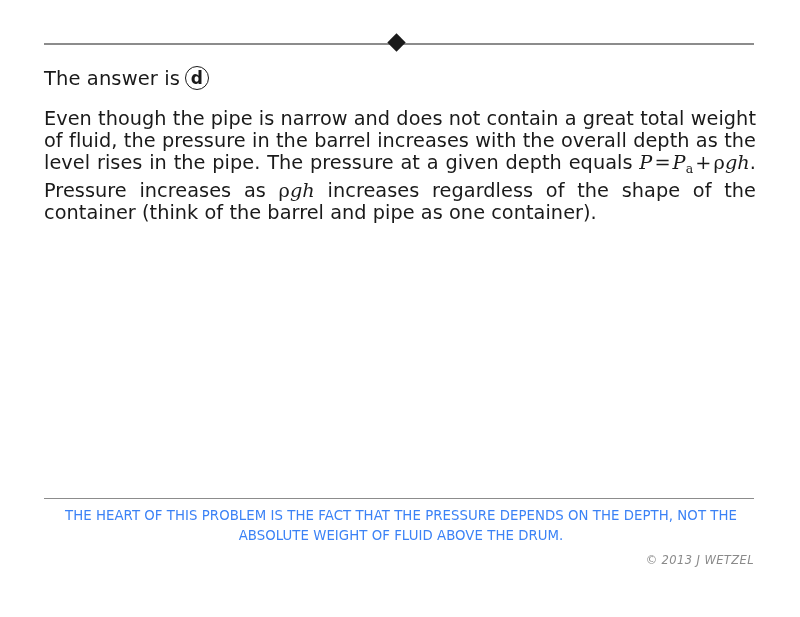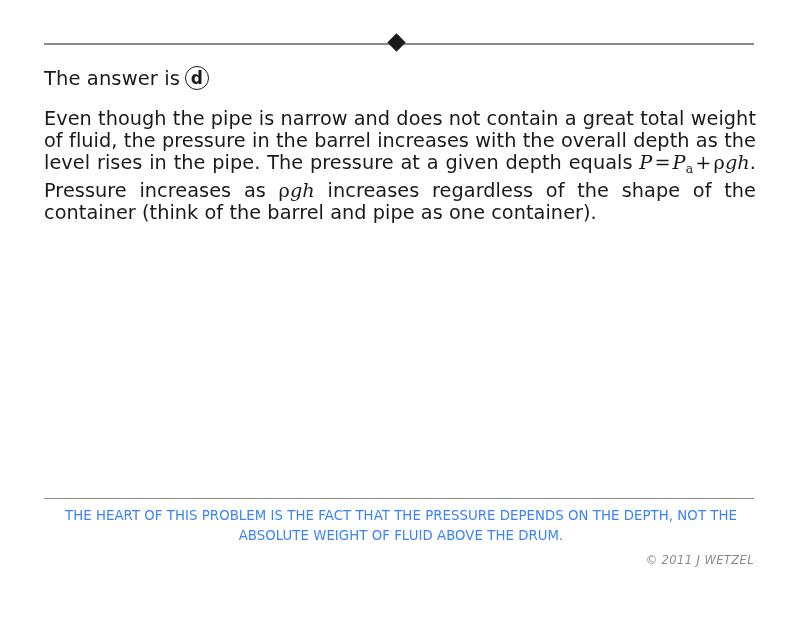--- a/index.html
+++ b/index.html
@@ -169,15 +169,15 @@
 
   <div class="body-block">
 
     <p class="para"><span>Even though the pipe is narrow and does not contain a great total weight of fluid, the pressure in the barrel increases with the overall depth as the level rises in the pipe.  The pressure at a given depth equals </span><span class="math"><span>P</span><span class="op">=</span><span>P</span><span class="sub">a</span><span class="op">+</span><span class="rho">ρ</span><span>gh</span></span><span>.  Pressure increases as </span><span class="math"><span class="rho">ρ</span><span>gh</span></span><span> increases regardless of the shape of the container (think of the barrel and pipe as one container).</span></p>
 
 
   </div>
 
   <div class="footer-rule"></div>
   <div class="footer-note">THE HEART OF THIS PROBLEM IS THE FACT THAT THE PRESSURE DEPENDS ON THE DEPTH, NOT THE ABSOLUTE WEIGHT OF FLUID ABOVE THE DRUM.</div>
-  <div class="copyright">© 2011 J WETZEL</div>
+  <div class="copyright">© 2013 J WETZEL</div>
 
 </div>
 
 </body></html>

